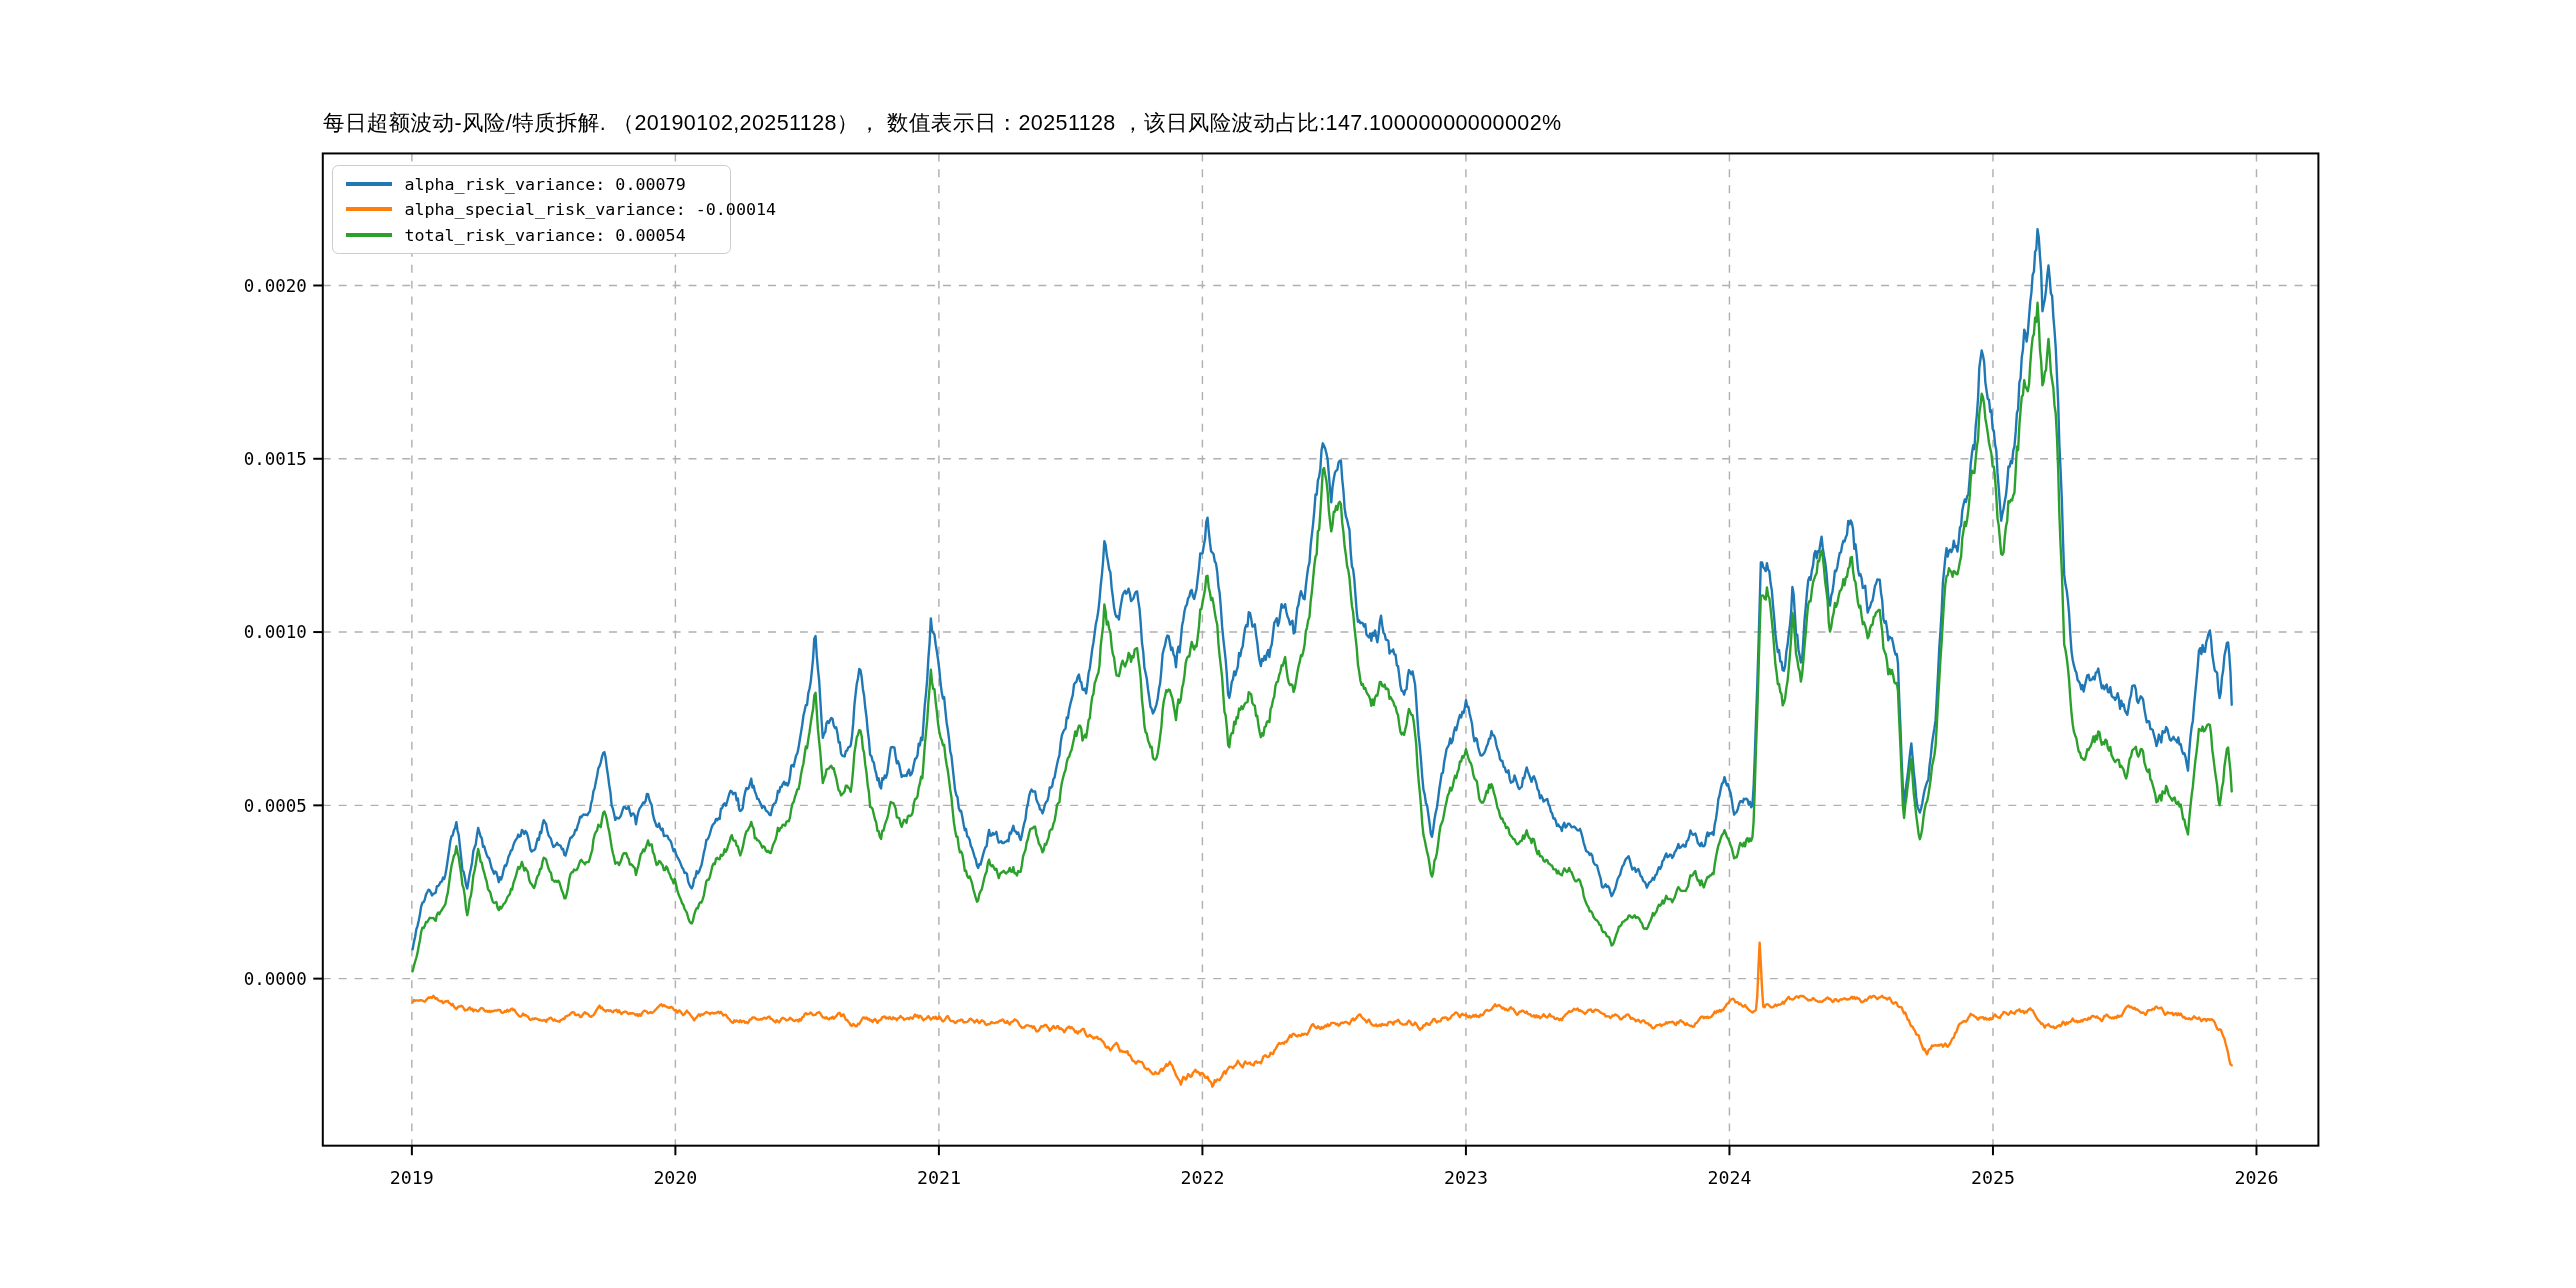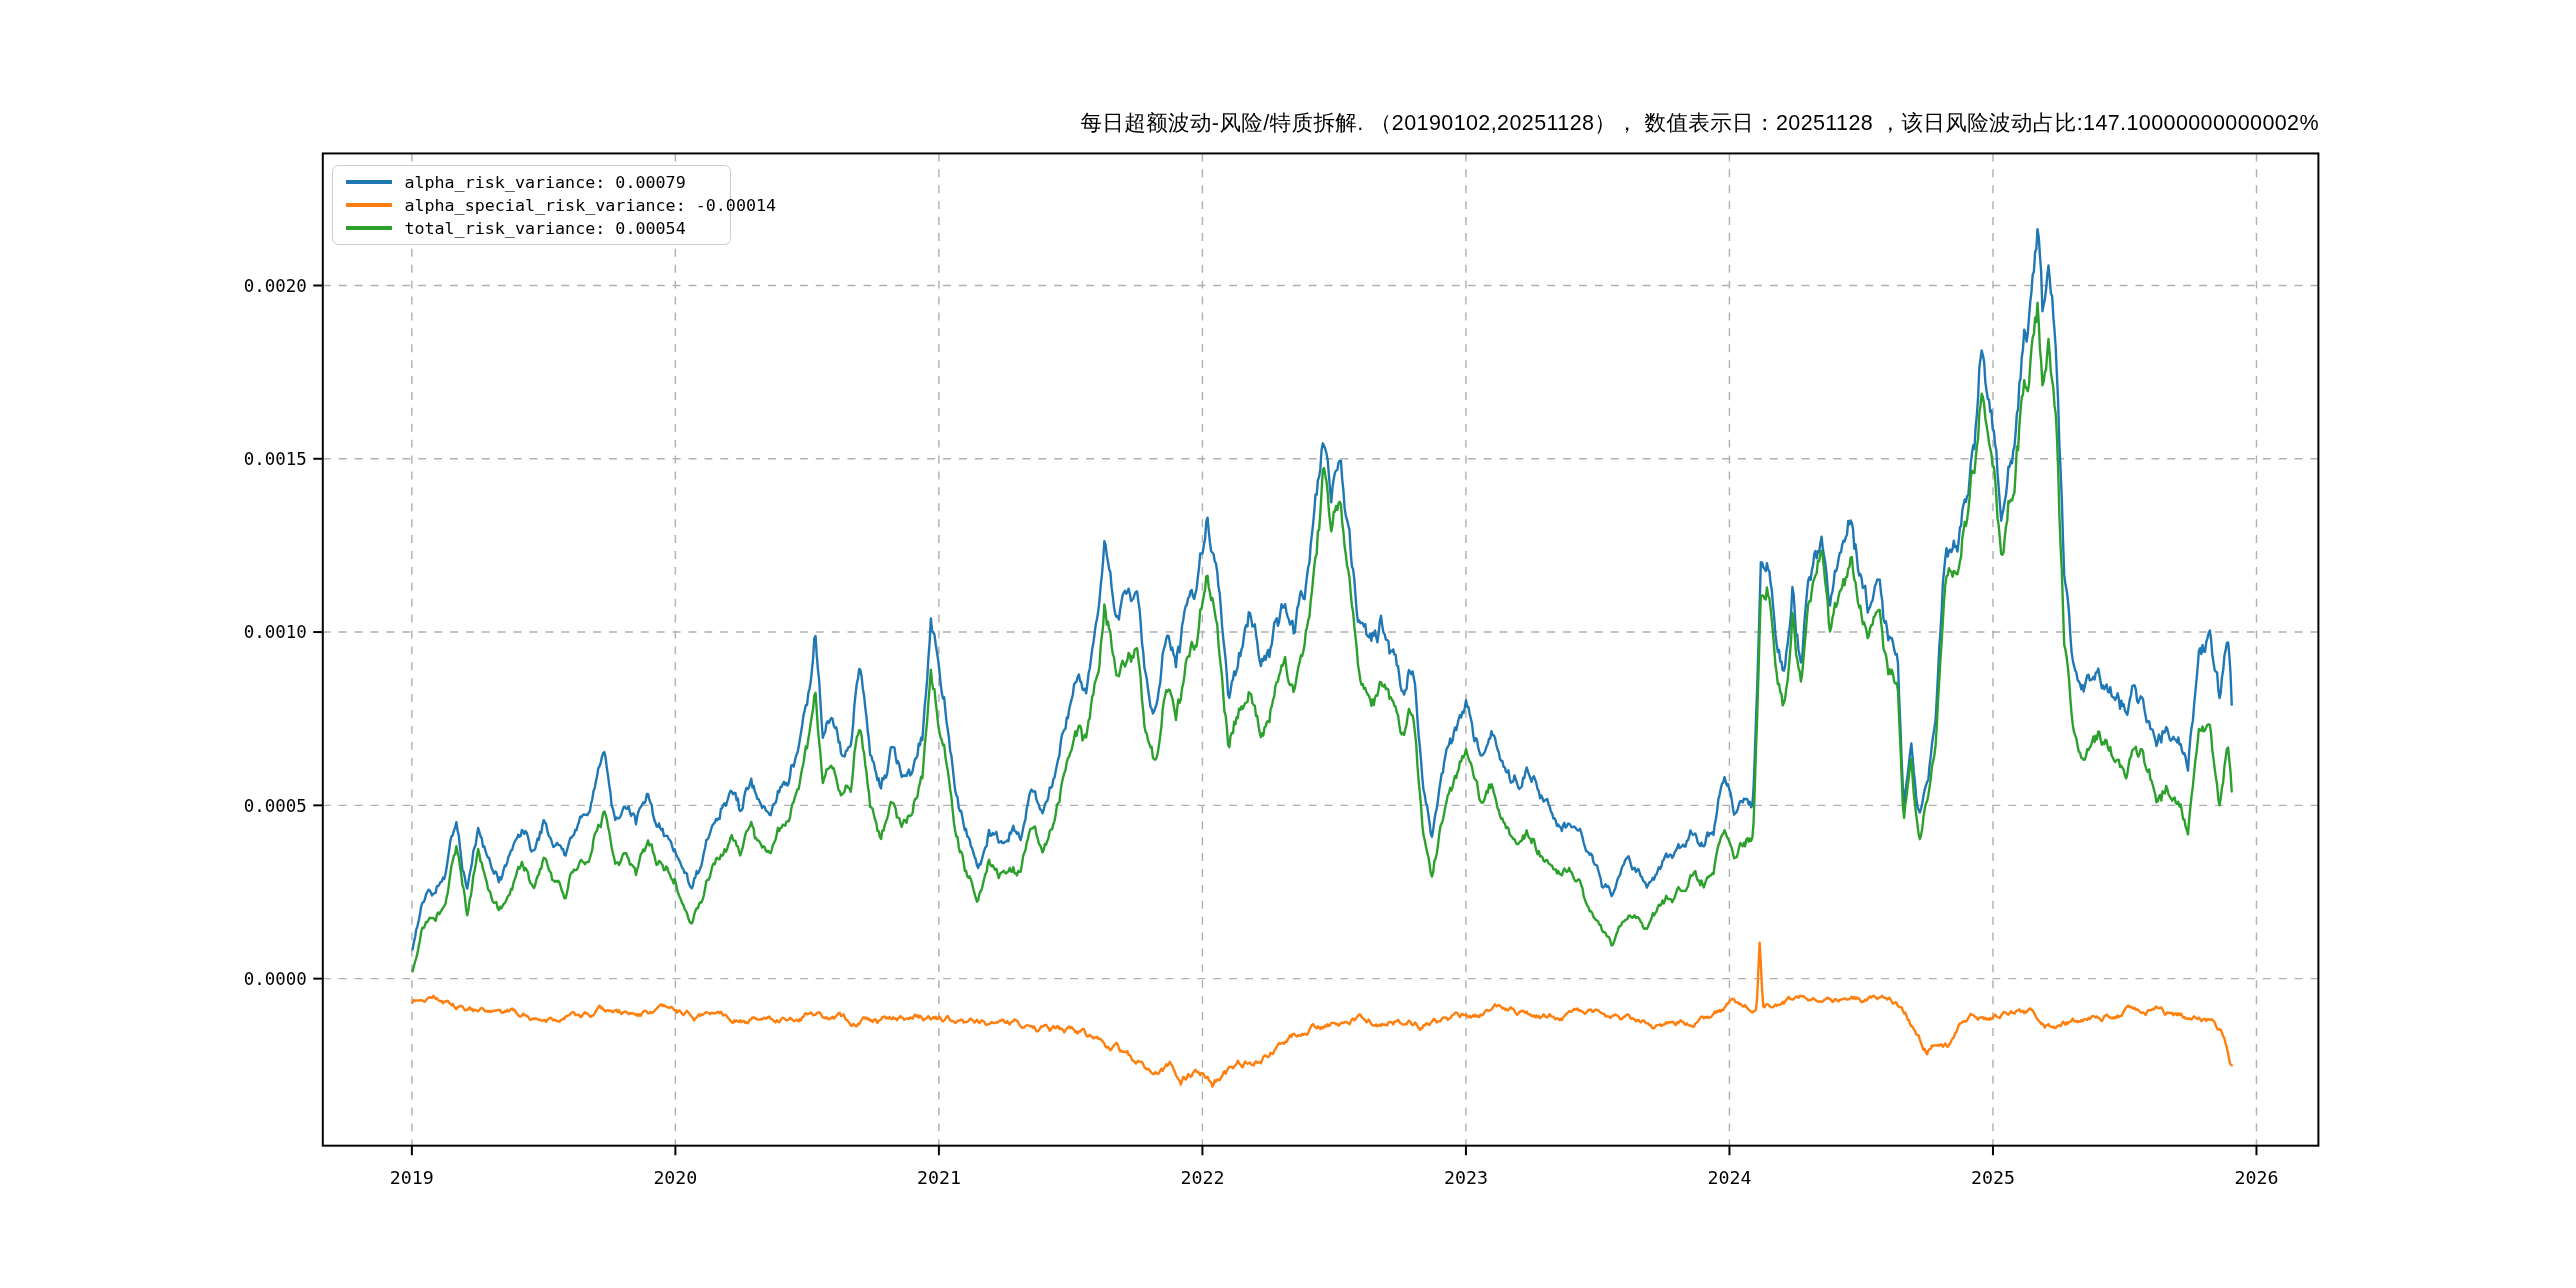--- a/index.html
+++ b/index.html
@@ -1,21 +1,21 @@
 <!DOCTYPE html>
 <html style="font-size:12.7px"><head>
 <meta charset="utf-8">
 <style>
   html,body{margin:0;padding:0;background:#ffffff;}
   #canvas{position:relative;width:2576px;height:1288px;background:#ffffff;overflow:hidden;
           font-family:"Liberation Sans", sans-serif;}
   #plot-svg{position:absolute;left:0;top:0;}
-  #chart-title{position:absolute;left:323px;top:108px;width:1996px;text-align:right;
+  #chart-title{position:absolute;left:323px;top:108px;width:1996px;text-align:left;
                font-size:21.5px;color:#000;letter-spacing:0.4px;white-space:nowrap;}
-  #legend{position:absolute;left:332px;top:165px;width:399px;height:80px;background:#ffffff;
+  #legend{position:absolute;left:332px;top:165px;width:399px;height:89px;background:#ffffff;
           border:1.6px solid #cccccc;border-radius:6.4px;box-sizing:border-box;
           display:flex;flex-direction:column;justify-content:space-around;padding:4.8px 0;}
   .legend-row{display:flex;align-items:center;padding-left:12.7px;}
   .legend-sample{width:46px;height:0;border-top:4px solid #000;margin-right:12.7px;flex:none;}
   .legend-label{font-family:"DejaVu Sans Mono", monospace;font-size:16.7px;color:#000;white-space:nowrap;}
   .xticklabel{font-family:"DejaVu Sans Mono", monospace;font-size:23px;fill:#000;}
   .yticklabel{font-family:"DejaVu Sans Mono", monospace;font-size:22px;fill:#000;}
 </style>
 </head>
 <body>

